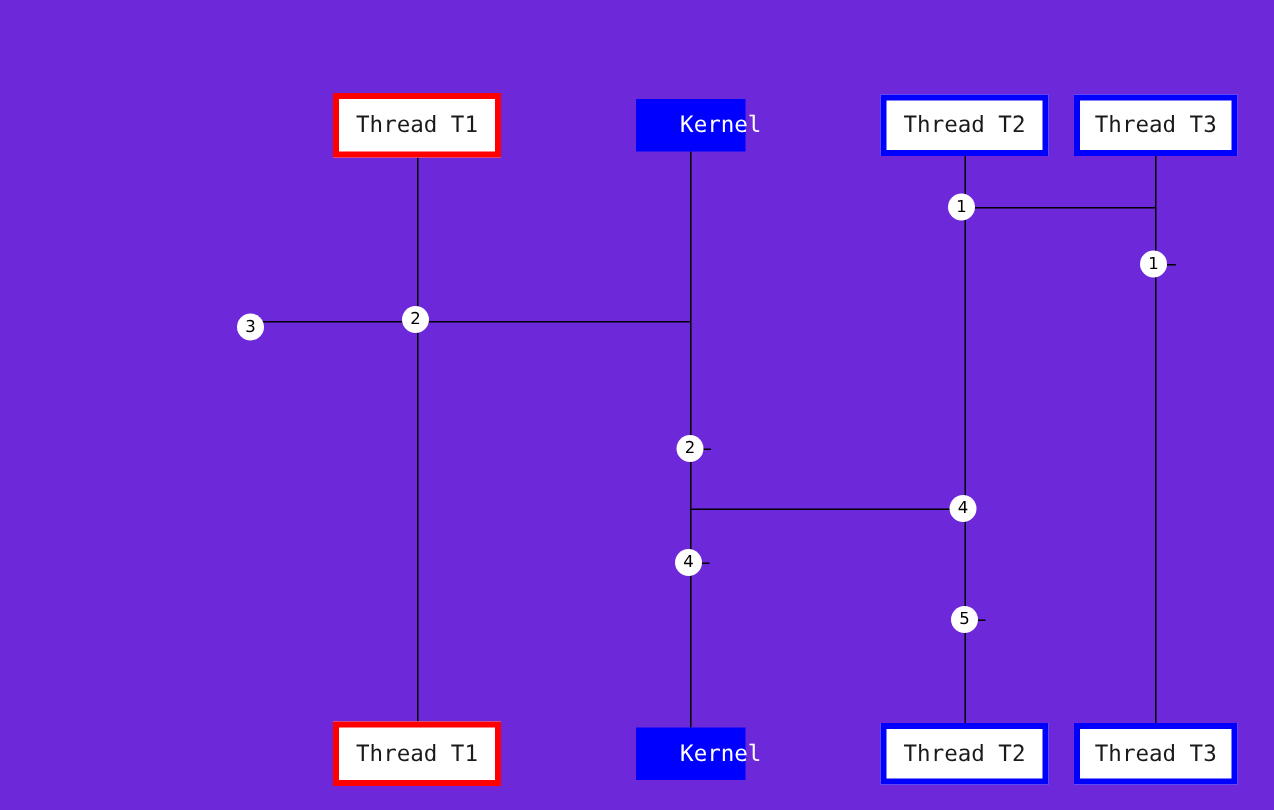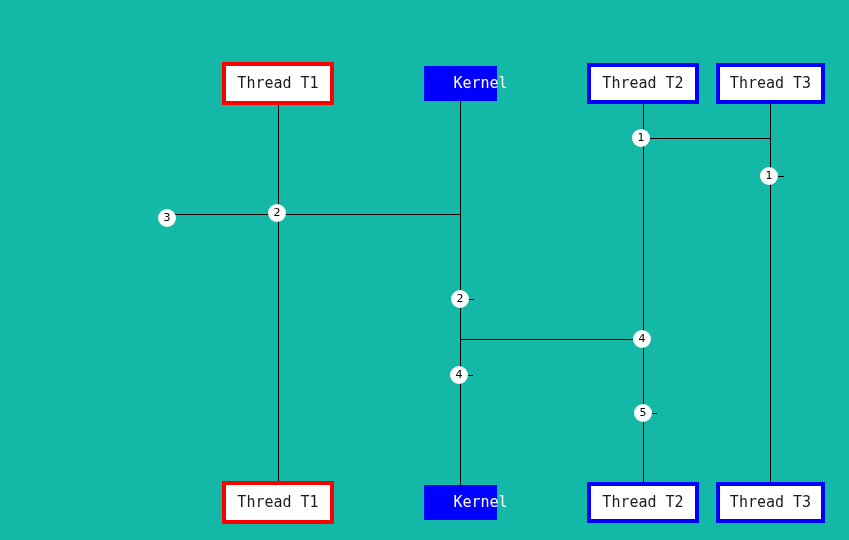--- a/index.html
+++ b/index.html
@@ -67,21 +67,21 @@
     font-family: "DejaVu Sans", sans-serif;
     font-size: 11px;
     line-height: 18px;
     text-align: center;
     font-weight: normal;
   }
 </style>
 </head>
 <body>
 
-<div id="canvas" style="width: 849px; height: 540px; background: #14b8a6;">
+<div id="canvas" style="width: 849px; height: 540px; background: #6d28d9;">
 
   <div id="lifelines-layer">
       <div class="lifeline" style="left: 278px; top: 105px; height: 376px;"></div>
       <div class="lifeline" style="left: 460px; top: 101px; height: 384px;"></div>
       <div class="lifeline" style="left: 643px; top: 104px; height: 378px;"></div>
       <div class="lifeline" style="left: 770px; top: 104px; height: 378px;"></div>
     </div>
 
   <div id="messages-layer">
       <div class="message" style="left: 643px; top: 138px; width: 127px;"></div>

